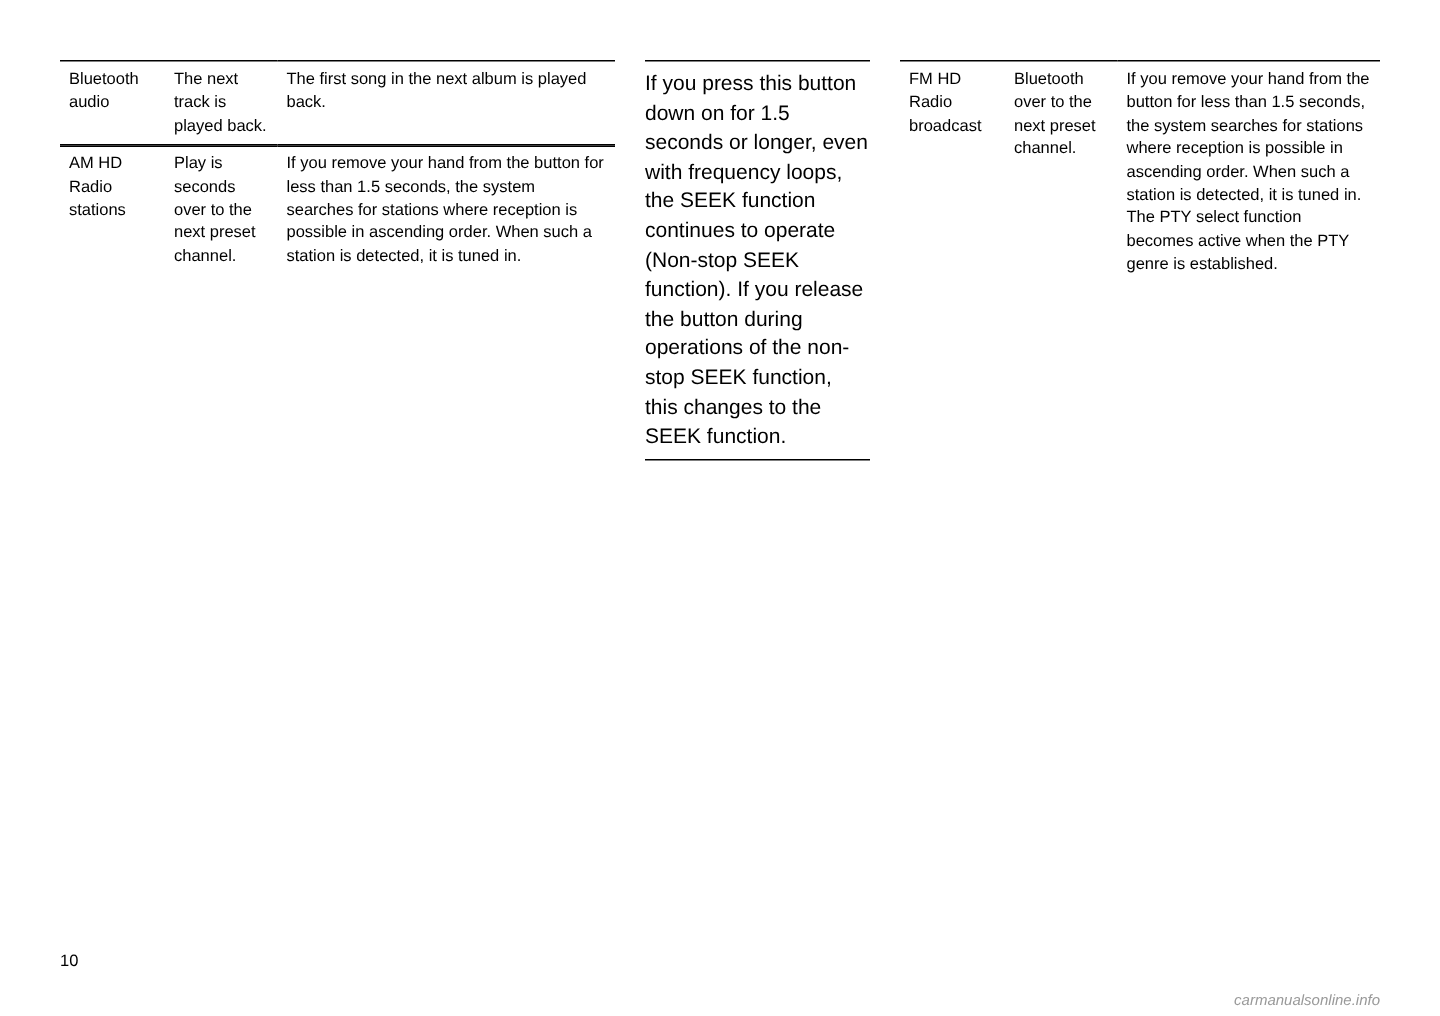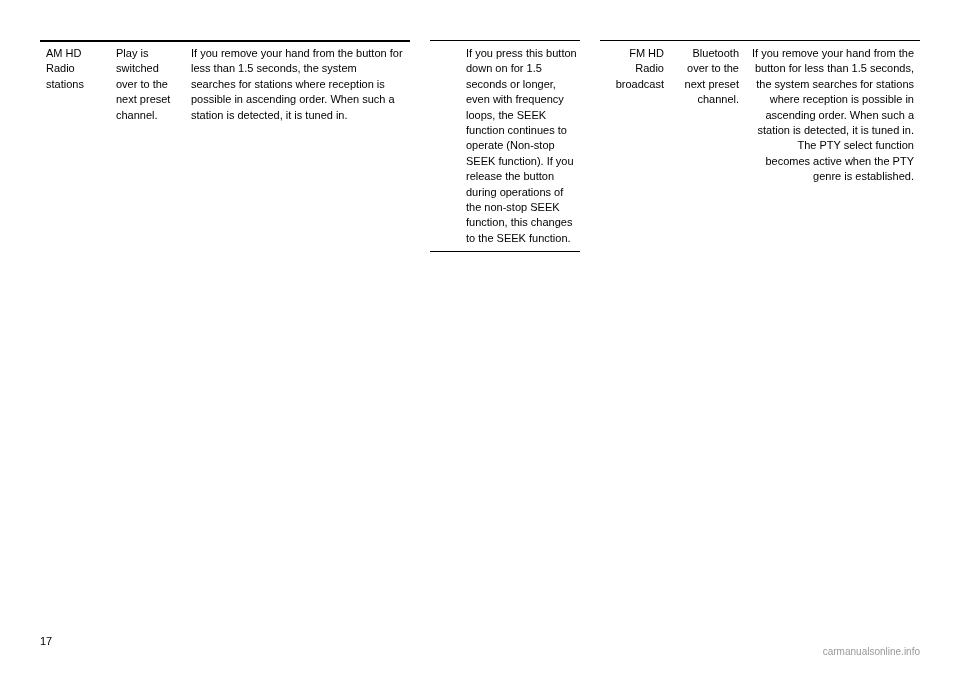--- a/index.html
+++ b/index.html
@@ -28,24 +28,25 @@
 
     .page-number {
       position: absolute;
       bottom: 30px;
       left: 40px;
       font-size: 11px;
     }
 
     .watermark {
       position: absolute;
-      bottom: 20px;
+      bottom: 4px;
       right: 40px;
       font-size: 10px;
       color: #999;
+      font-style: italic;
     }
 
     table {
       border-collapse: collapse;
     }
 
     td {
       vertical-align: top;
       padding: 4px 6px;
       font-size: 11px;
@@ -90,52 +91,57 @@
 <body>
 
 <div class="page-container">
 
   <div class="tables-wrapper">
 
     <div class="table-section" style="flex: 0 0 370px;">
       <table>
 
         <tbody>
+            <tr class="row-top">
+          <td class="col-label">Bluetooth audio</td>
+          <td class="col-action">The next track is played back.</td>
+          <td class="col-desc">The first song in the next album is played back.</td>
+        </tr>
 
         <tr>
           <td colspan="3" style="padding: 0; border-bottom: 1px solid #000; border-top: 1px solid #000; height: 1px;"></td>
         </tr>
 
         <tr>
           <td class="col-label">AM HD Radio stations</td>
-          <td class="col-action">Play is switched over to the next preset channel.</td>
+          <td class="col-action">Play is seconds over to the next preset channel.</td>
           <td class="col-desc">If you remove your hand from the button for less than 1.5 seconds, the system searches for stations where reception is possible in ascending order. When such a station is detected, it is tuned in.</td>
         </tr>
       </tbody>
         </table>
     </div>
 
     <div class="table-section" style="flex: 0 0 150px;">
       <div style="border-top: 1px solid #000; padding-top: 5px;">
-        <p style="font-size: 11px; line-height: 1.4; margin-left: 36px;">If you press this button down on for 1.5 seconds or longer, even with frequency loops, the SEEK function continues to operate (Non-stop SEEK function). If you release the button during operations of the non-stop SEEK function, this changes to the SEEK function.</p>
+        <p style="font-size: 14px; line-height: 1.4;">If you press this button down on for 1.5 seconds or longer, even with frequency loops, the SEEK function continues to operate (Non-stop SEEK function). If you release the button during operations of the non-stop SEEK function, this changes to the SEEK function.</p>
       </div>
       <div style="border-bottom: 1px solid #000; margin-top: 5px;"></div>
     </div>
 
     <div class="table-section" style="flex: 1;">
-      <table style="width: 100%; text-align: right;">
+      <table style="width: 100%;">
         <tbody>
             <tr class="row-top">
           <td class="col-label">FM HD Radio broadcast</td>
           <td class="col-action">Bluetooth over to the next preset channel.</td>
           <td class="col-desc">If you remove your hand from the button for less than 1.5 seconds, the system searches for stations where reception is possible in ascending order. When such a station is detected, it is tuned in. The PTY select function becomes active when the PTY genre is established.</td>
         </tr>
       </tbody>
         </table>
     </div>
 
   </div>
 
-  <div class="page-number">17</div>
+  <div class="page-number">10</div>
 
   <div class="watermark">carmanualsonline.info</div>
 
 </div>
 
 </body></html>

